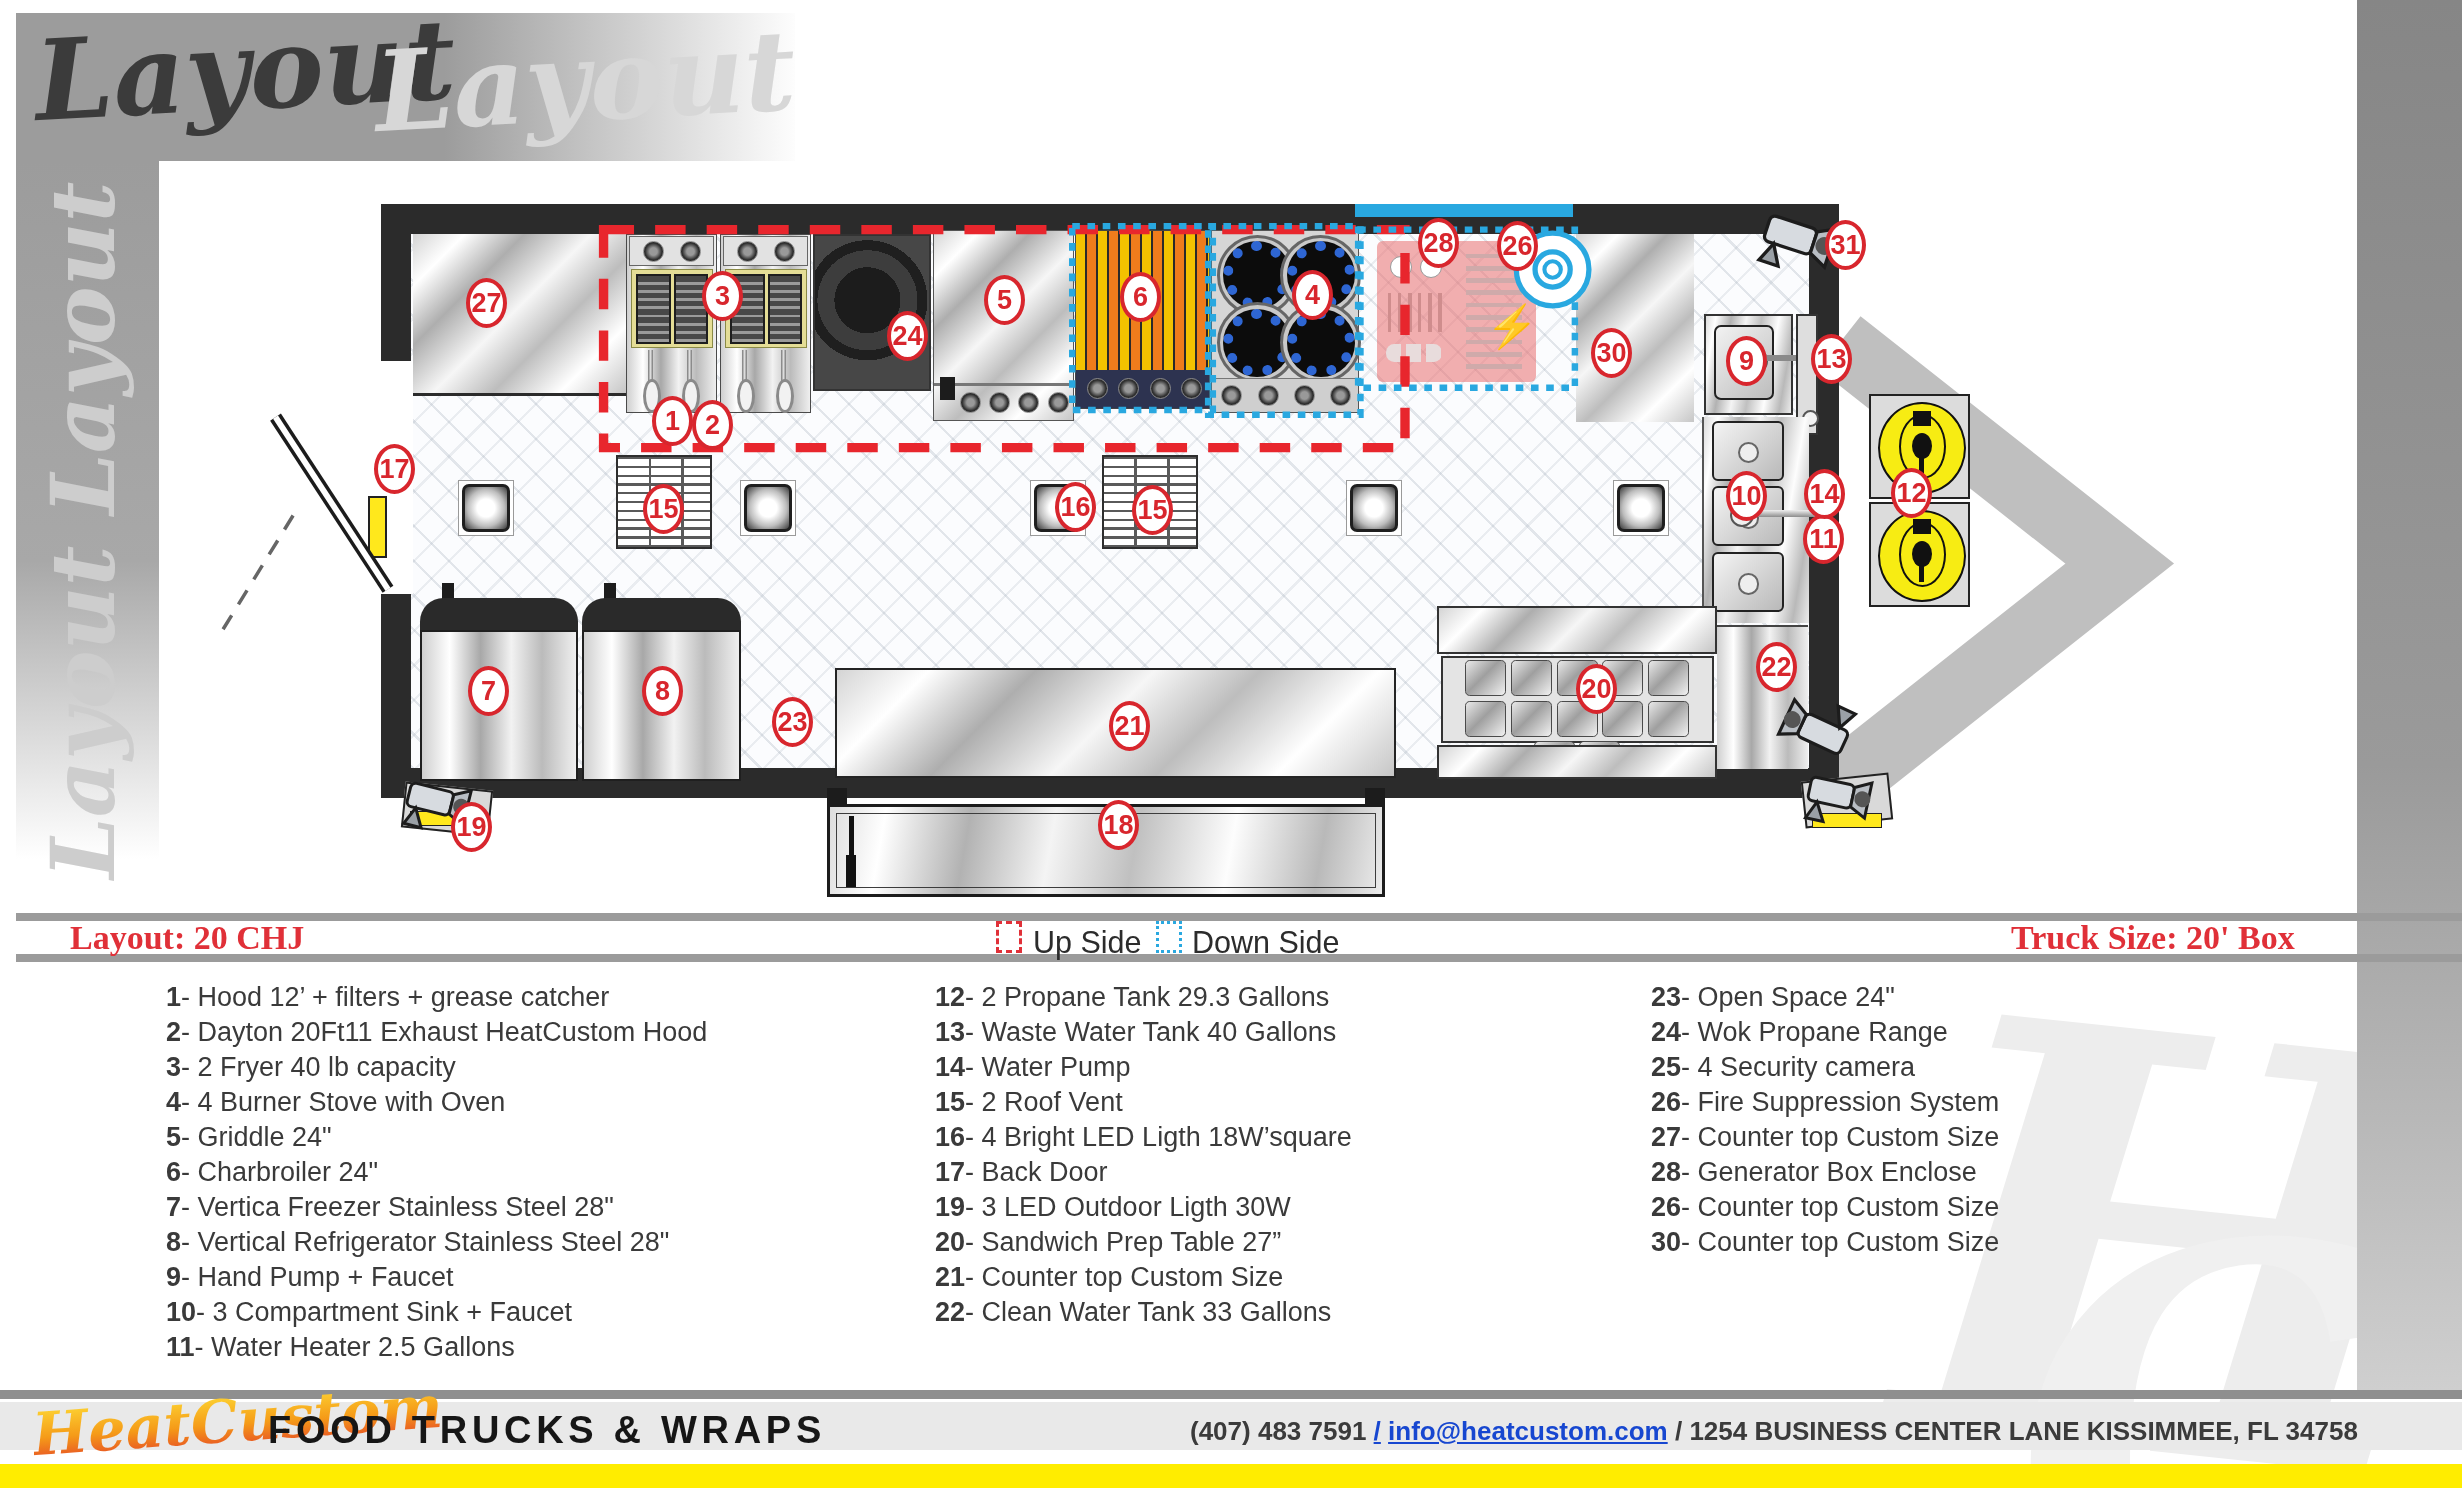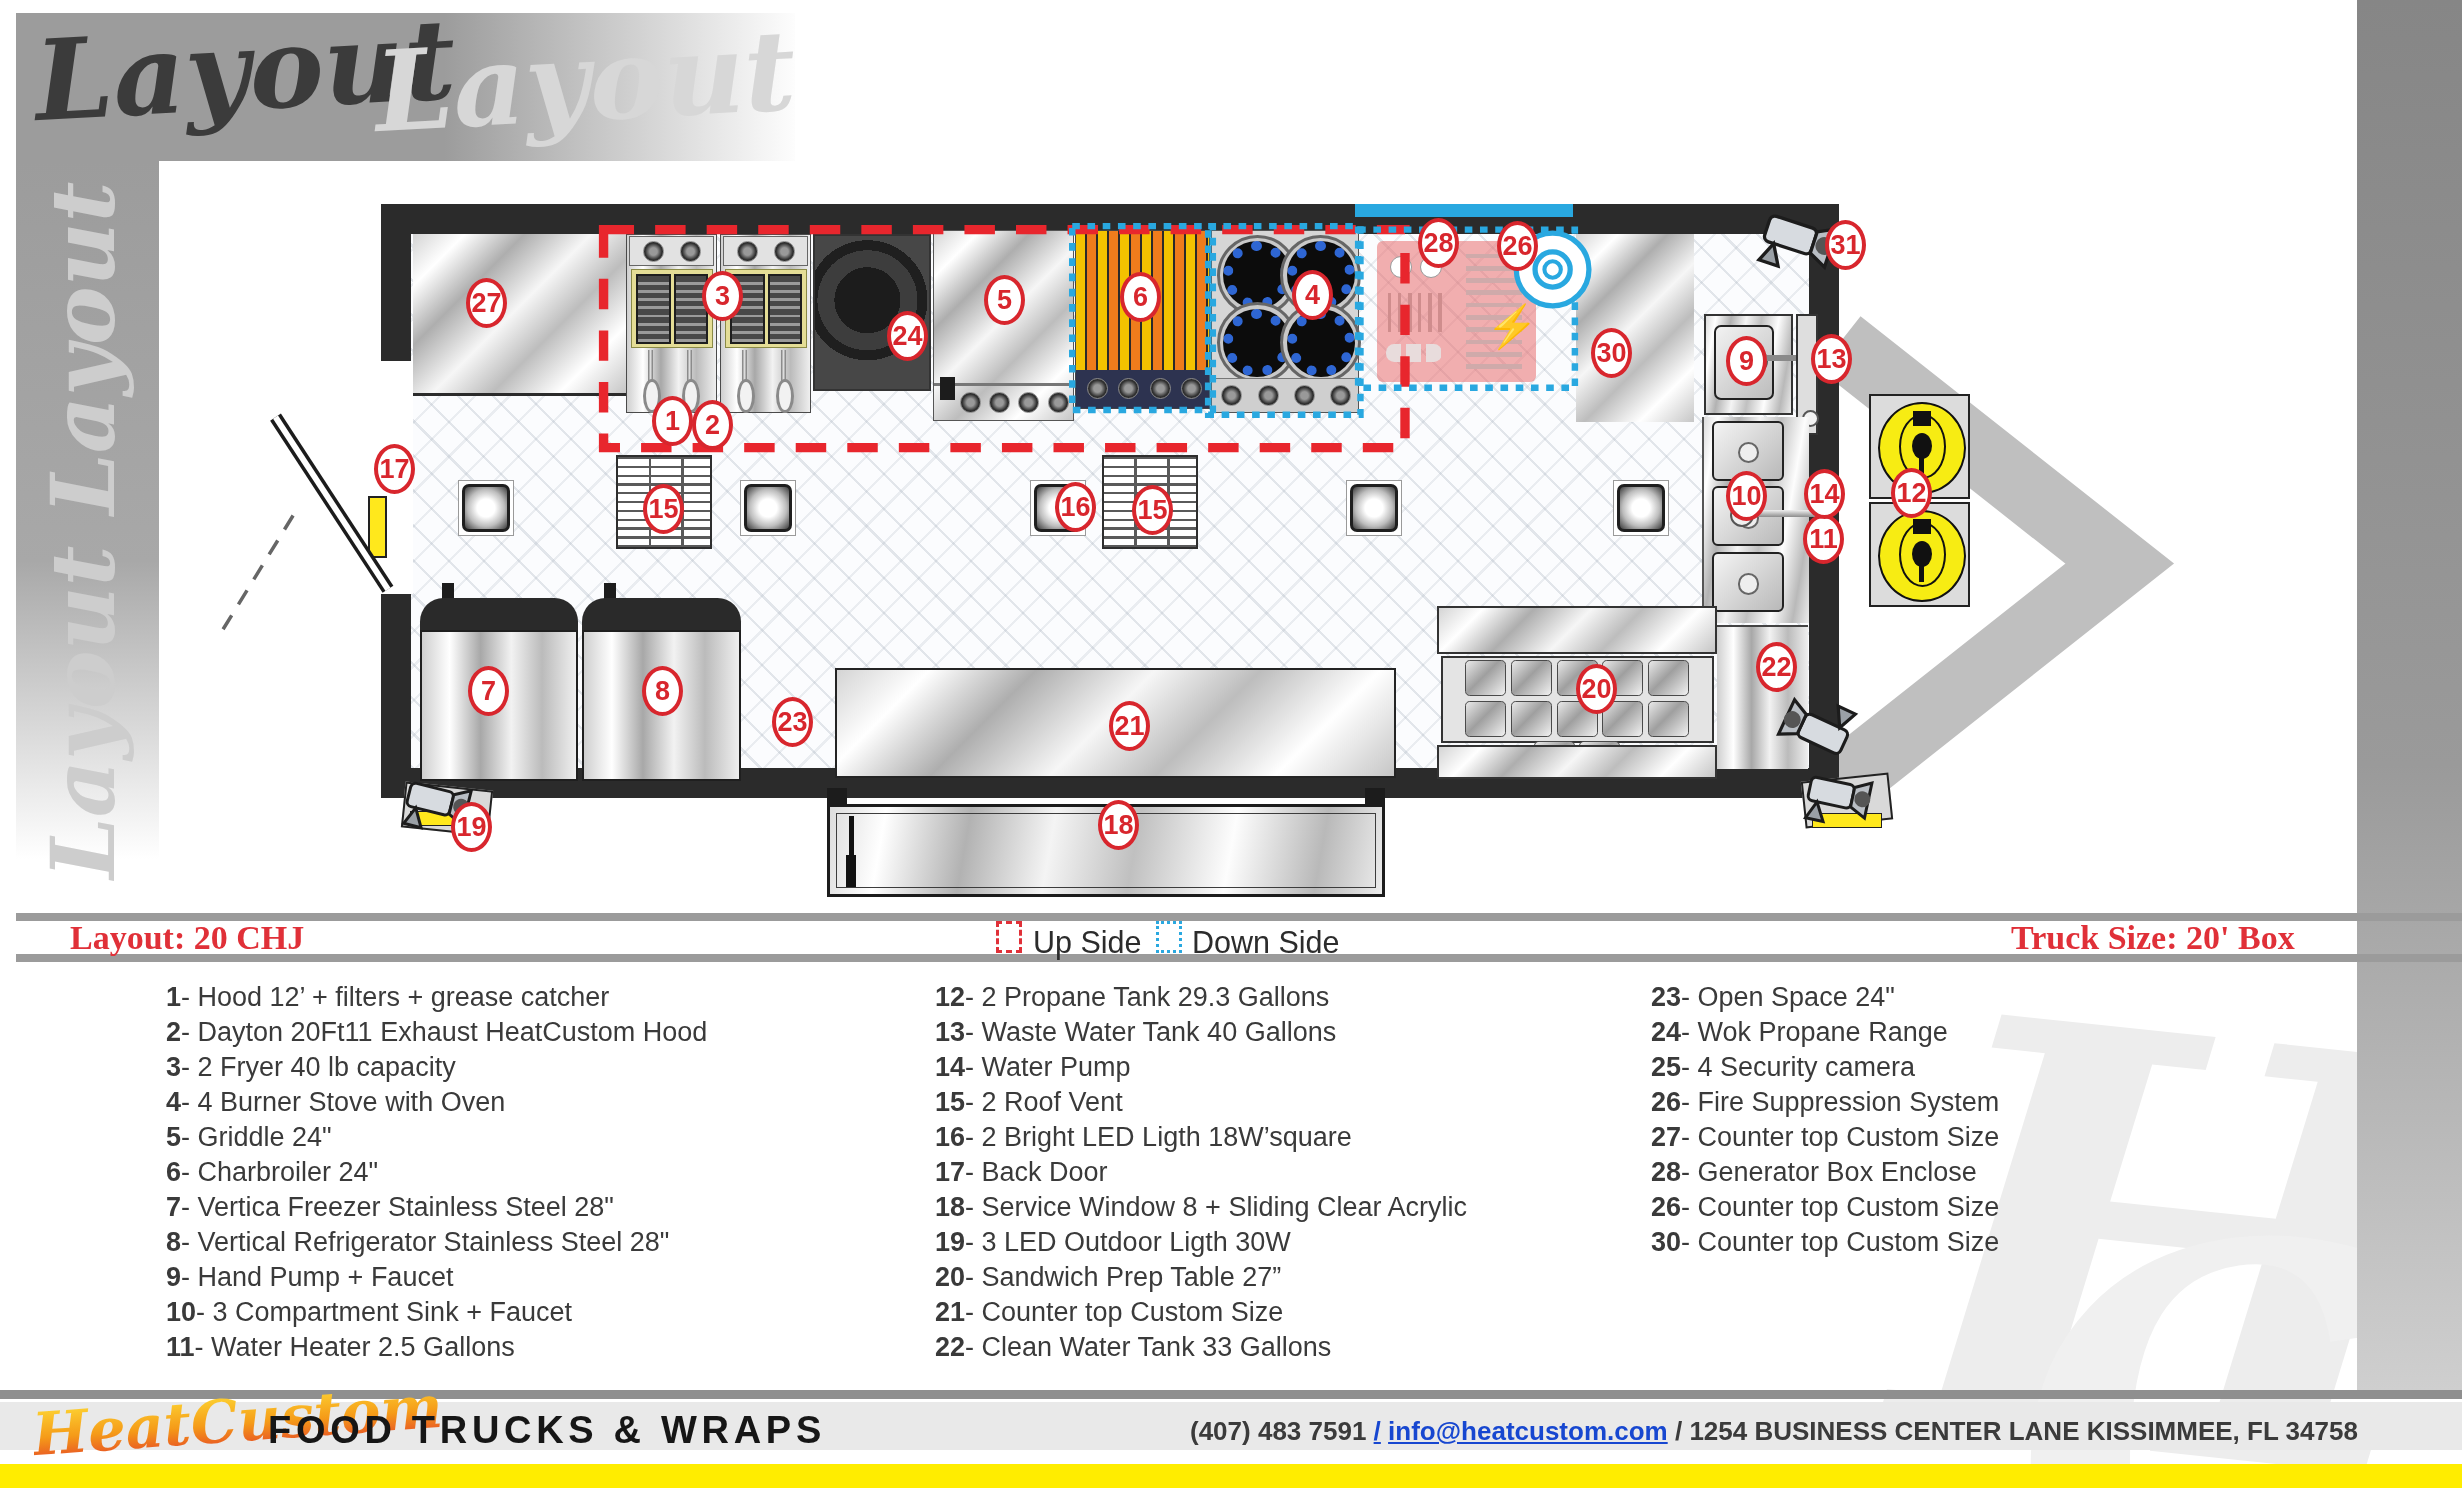--- a/index.html
+++ b/index.html
@@ -367,23 +367,22 @@
       <div class="lg"><span class="lgn">8</span><span>- Vertical Refrigerator Stainless Steel 28"</span></div>
       <div class="lg"><span class="lgn">9</span><span>- Hand Pump + Faucet</span></div>
       <div class="lg"><span class="lgn">10</span><span>-  3 Compartment Sink + Faucet</span></div>
       <div class="lg"><span class="lgn">11</span><span>- Water Heater 2.5 Gallons</span></div>
     </div>
   <div class="legend-col" style="left:935px;top:980px;">
       <div class="lg"><span class="lgn">12</span><span>- 2 Propane Tank 29.3 Gallons</span></div>
       <div class="lg"><span class="lgn">13</span><span>- Waste Water Tank 40 Gallons</span></div>
       <div class="lg"><span class="lgn">14</span><span>- Water Pump</span></div>
       <div class="lg"><span class="lgn">15</span><span>- 2 Roof Vent</span></div>
-      <div class="lg"><span class="lgn">16</span><span>- 2 Bright LED Ligth 18W’square</span></div>
+      <div class="lg"><span class="lgn">16</span><span>- 4 Bright LED Ligth 18W’square</span></div>
       <div class="lg"><span class="lgn">17</span><span>- Back Door</span></div>
-      <div class="lg"><span class="lgn">18</span><span>- Service Window 8 + Sliding Clear Acrylic</span></div>
       <div class="lg"><span class="lgn">19</span><span>- 3 LED Outdoor Ligth 30W</span></div>
       <div class="lg"><span class="lgn">20</span><span>- Sandwich Prep Table 27”</span></div>
       <div class="lg"><span class="lgn">21</span><span>- Counter top Custom Size</span></div>
       <div class="lg"><span class="lgn">22</span><span>- Clean Water Tank 33 Gallons</span></div>
     </div>
   <div class="legend-col" style="left:1651px;top:980px;">
       <div class="lg"><span class="lgn">23</span><span>- Open Space 24"</span></div>
       <div class="lg"><span class="lgn">24</span><span>- Wok Propane Range</span></div>
       <div class="lg"><span class="lgn">25</span><span>- 4 Security camera</span></div>
       <div class="lg"><span class="lgn">26</span><span>- Fire Suppression System</span></div>

